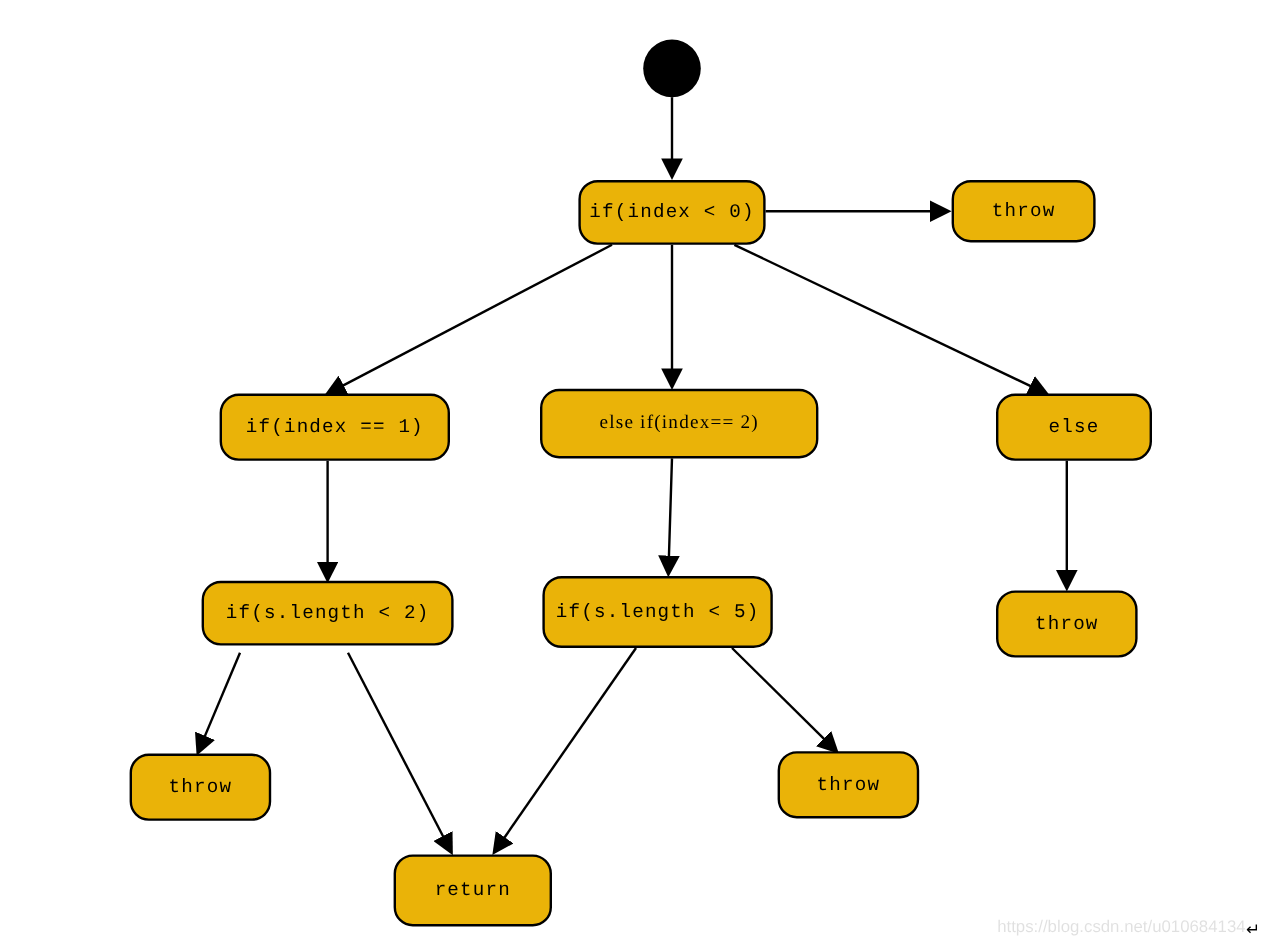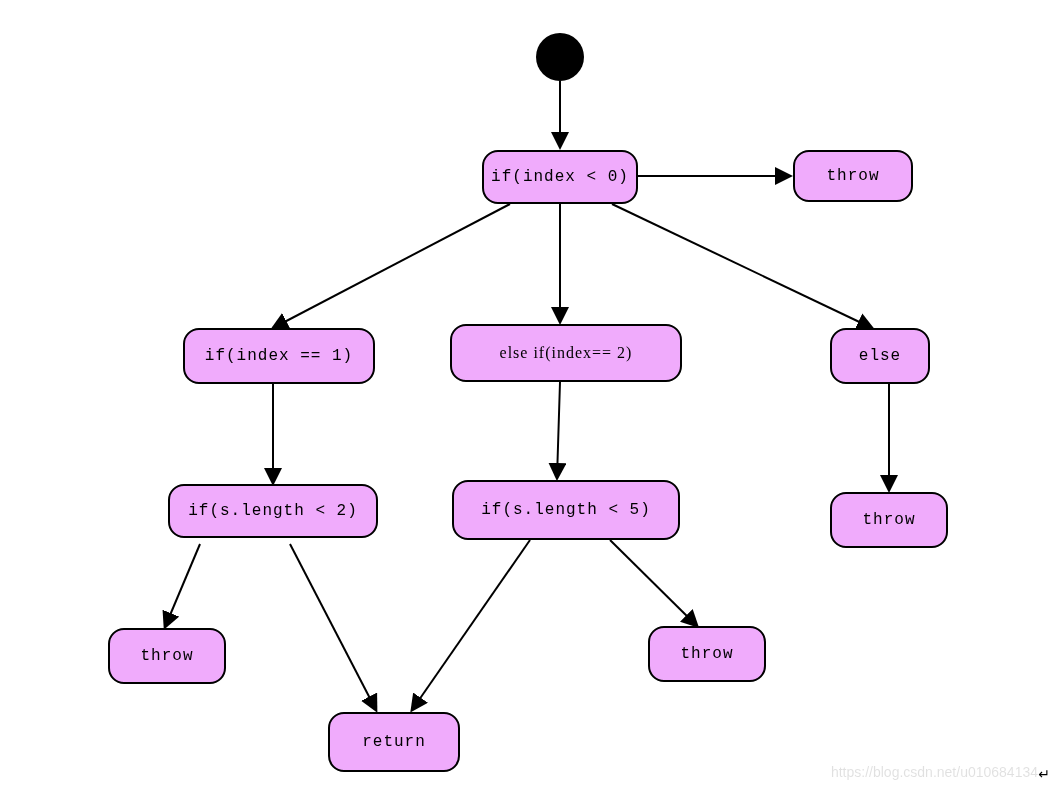--- a/index.html
+++ b/index.html
@@ -13,21 +13,21 @@
   }
   svg {
     position: absolute;
     top: 0;
     left: 0;
   }
   .node {
     position: absolute;
     border: 2px solid #000;
     border-radius: 16px;
-    background: #f0abfc;
+    background: #eab308;
     display: flex;
     align-items: center;
     justify-content: center;
     font-size: 16px;
     font-family: "SimSun", "NSimSun", "Courier New", monospace;
     letter-spacing: 1px;
     white-space: nowrap;
     padding: 0 10px;
     box-sizing: border-box;
   }
@@ -93,29 +93,29 @@
 </div>
 
 <div class="node" style="left:183px; top:328px; width:192px; height:56px;">
   <span>if(index == 1)</span>
 </div>
 
 <div class="node" style="left:450px; top:324px; width:232px; height:58px;font-family:Liberation Serif, serif;">
   <span>else if(index== 2)</span>
 </div>
 
-<div class="node" style="left:830px; top:328px; width:100px; height:56px;">
+<div class="node" style="left:830px; top:328px; width:130px; height:56px;">
   <span>else</span>
 </div>
 
 <div class="node" style="left:168px; top:484px; width:210px; height:54px;text-align:right;">
   <span>if(s.length &lt; 2)</span>
 </div>
 
-<div class="node" style="left:452px; top:480px; width:228px; height:60px;">
+<div class="node" style="left:452px; top:480px; width:192px; height:60px;">
   <span>if(s.length &lt; 5)</span>
 </div>
 
 <div class="node" style="left:830px; top:492px; width:118px; height:56px;">
   <span>throw</span>
 </div>
 
 <div class="node" style="left:108px; top:628px; width:118px; height:56px;">
   <span>throw</span>
 </div>

